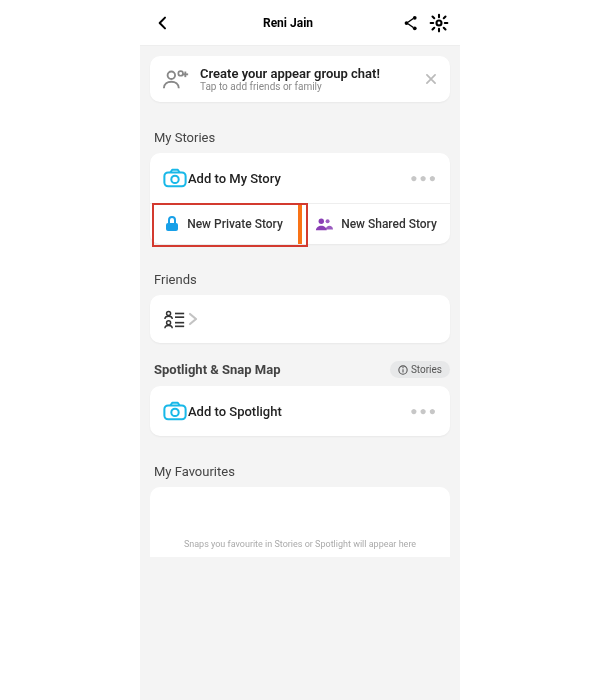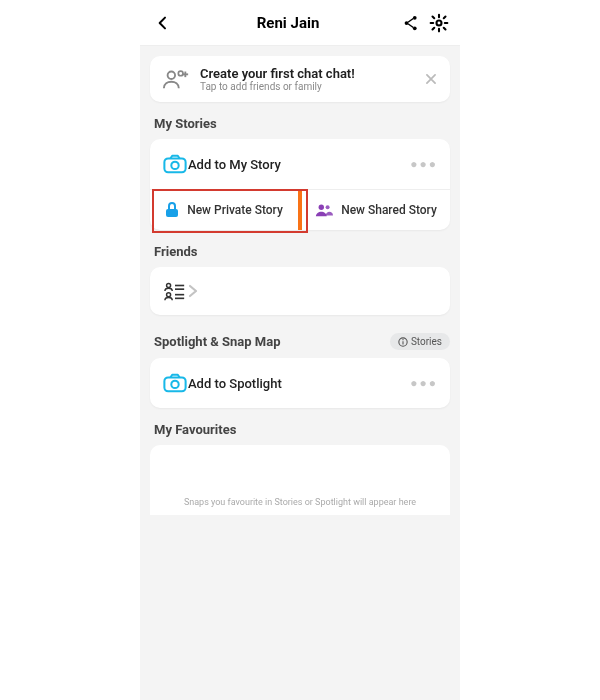--- a/index.html
+++ b/index.html
@@ -14,21 +14,21 @@
   }
   .header {
     height: 46px;
     background: #fff;
     display: flex;
     align-items: center;
     padding: 0 10px;
     border-bottom: 1px solid #eee;
   }
   .header .back { width: 26px; display:flex; align-items:center; justify-content:center; cursor:pointer; }
-  .header .title { flex: 1; text-align: center; font-weight: 700; font-size: 15px; color:#000; }
+  .header .title { flex: 1; text-align: center; font-weight: 700; font-size: 12px; color:#000; }
   .header .right { display:flex; align-items:center; gap:6px; }
   .icon-btn { width:22px; height:22px; display:flex; align-items:center; justify-content:center; cursor:pointer; }
 
   .card {
     margin: 10px 10px 0 10px;
     background: #fff;
     border-radius: 10px;
     box-shadow: 0 1px 2px rgba(0,0,0,0.05);
   }
   .banner {
@@ -37,23 +37,23 @@
     padding: 10px 12px;
     gap:10px;
   }
   .banner .texts { flex:1; }
   .banner .btitle { font-size:13px; font-weight:600; color:#202020; }
   .banner .bsub { font-size:10px; color:#8a8a8a; }
   .banner .close { color:#bbb; cursor:pointer; font-size:16px; }
 
   .section-title {
     font-size: 13px;
-    font-weight: 700;
+    font-weight: 400;
     color: #444;
-    padding: 14px 14px 8px 14px;
+    padding: 28px 14px 8px 14px;
   }
   .section-title-row {
     display:flex;
     align-items:center;
     justify-content:space-between;
     padding: 18px 10px 8px 14px;
   }
   .section-title-row .st { font-size:13px; font-weight:700; color:#444; }
   .options-pill {
     background:#e7e8e9;
@@ -155,21 +155,21 @@
       <div>
         <svg width="28" height="24" viewBox="0 0 30 24">
           <circle cx="10" cy="8" r="4" fill="none" stroke="#888" stroke-width="2"></circle>
           <path d="M2 22c0-5 4-7 8-7s8 2 8 7" fill="none" stroke="#888" stroke-width="2"></path>
           <circle cx="20" cy="6" r="2.5" fill="none" stroke="#888" stroke-width="1.8"></circle>
           <line x1="25" y1="4" x2="25" y2="10" stroke="#888" stroke-width="2"></line>
           <line x1="22" y1="7" x2="28" y2="7" stroke="#888" stroke-width="2"></line>
         </svg>
       </div>
       <div class="texts">
-        <div class="btitle">Create your first chat chat!</div>
+        <div class="btitle">Create your appear group chat!</div>
         <div class="bsub">Tap to add friends or family</div>
       </div>
       <div class="close">
         <svg width="14" height="14" viewBox="0 0 24 24">
             <path d="M5 5L19 19M19 5L5 19" stroke="#bbb" stroke-width="3" stroke-linecap="round"></path>
           </svg>
       </div>
     </div>
   </div>
 

